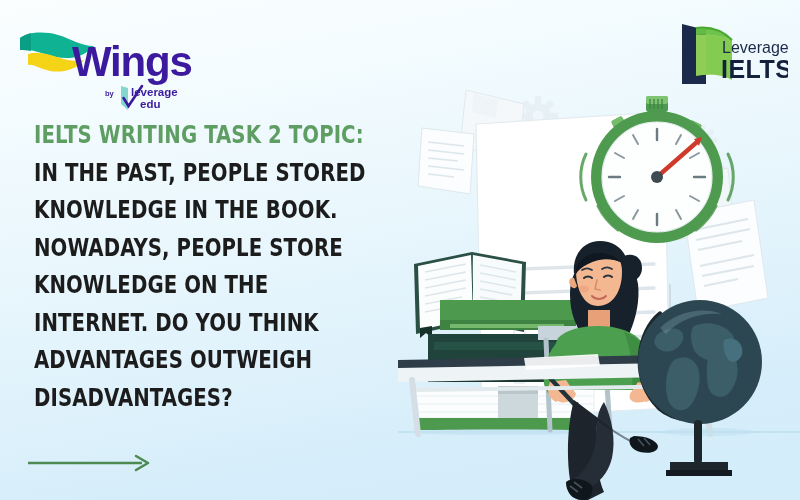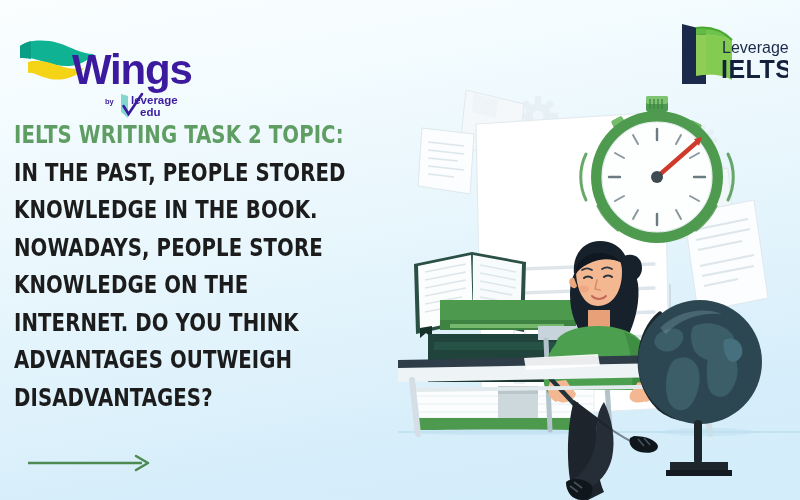--- a/index.html
+++ b/index.html
@@ -4,30 +4,30 @@
 <style>
   * { margin:0; padding:0; box-sizing:border-box; }
   html,body { width:800px; height:500px; overflow:hidden; }
   body {
     font-family:"Liberation Sans", sans-serif;
     background:linear-gradient(170deg,#fbfeff 0%, #f2fbfe 22%, #e4f4fc 55%, #d6eefa 80%, #d3edfa 100%);
     position:relative;
   }
 
   
-  #wings-logo { position:absolute; left:18px; top:32px; width:200px; height:90px; }
+  #wings-logo { position:absolute; left:18px; top:24px; width:200px; height:90px; }
   #wings-logo svg { display:block; }
 
   
   #ielts-logo { position:absolute; left:676px; top:18px; width:112px; height:74px; }
   #ielts-logo svg { display:block; }
 
   
   #headline-block {
-    position:absolute; left:14px; top:116px; width:360px;
+    position:absolute; left:34px; top:116px; width:360px;
   }
   .hl-line {
     font-family:"Liberation Sans Narrow","DejaVu Sans Condensed","Liberation Sans", sans-serif;
     font-weight:700;
     font-size:25.5px;
     line-height:37.5px;
     letter-spacing:.1px;
     text-transform:uppercase;
     color:#1c1c1c;
     transform:scaleX(.86);

